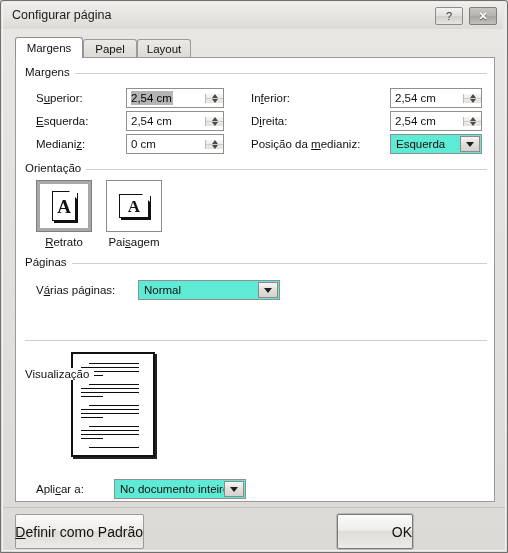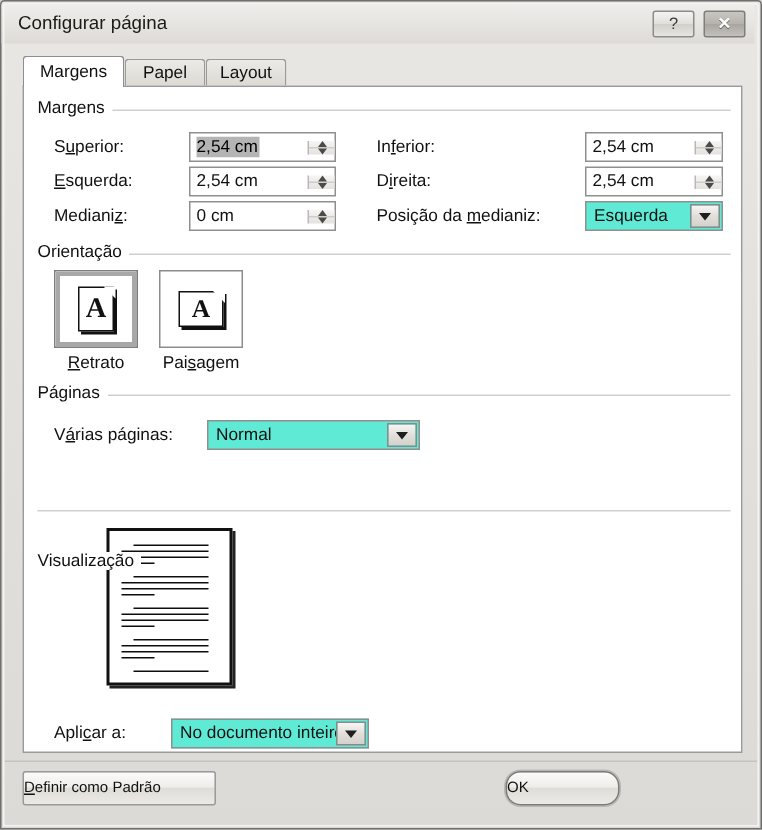--- a/index.html
+++ b/index.html
@@ -285,29 +285,29 @@
   }
   .pline {
     position: absolute;
     height: 1px;
     background: #0d0d0d;
   }
 
   
   .btn {
     position: absolute;
-    height: 23px;
+    height: 35px;
     box-sizing: border-box;
     border: 1px solid #9a9a9a;
     border-radius: 2px;
     background: linear-gradient(to bottom, #fbfbfa 0%, #eeedea 46%, #e0ddd8 50%, #eceae6 100%);
     display: flex;
     align-items: center;
-    justify-content: flex-start;
-    font-size: 10px;
+    justify-content: flex-end;
+    font-size: 14px;
     color: #111;
     white-space: nowrap;
   }
   .btn.default {
     border: 1px solid #7b7b7b;
     box-shadow: 0 0 0 1px #b9b7b3;
   }
   .btn u { text-decoration: underline; }
 
   #footer-sep {
@@ -509,20 +509,20 @@
         </div>
     </div>
 
   </div>
 
   <div id="footer-sep"></div>
 
   <div class="btn" style="left:14px; top:513px; width:129px;">
     <span><u>D</u>efinir como Padrão</span>
   </div>
-  <div class="btn default" style="left:336px; top:513px; width:76px;border-radius:10px;">
+  <div class="btn default" style="left:336px; top:513px; width:76px;">
     <span>OK</span>
   </div>
   <div class="btn" style="left:420px; top:513px; width:76px;margin-top:42px;">
     <span>Cancelar</span>
   </div>
 
 </div>
 
 </body></html>

